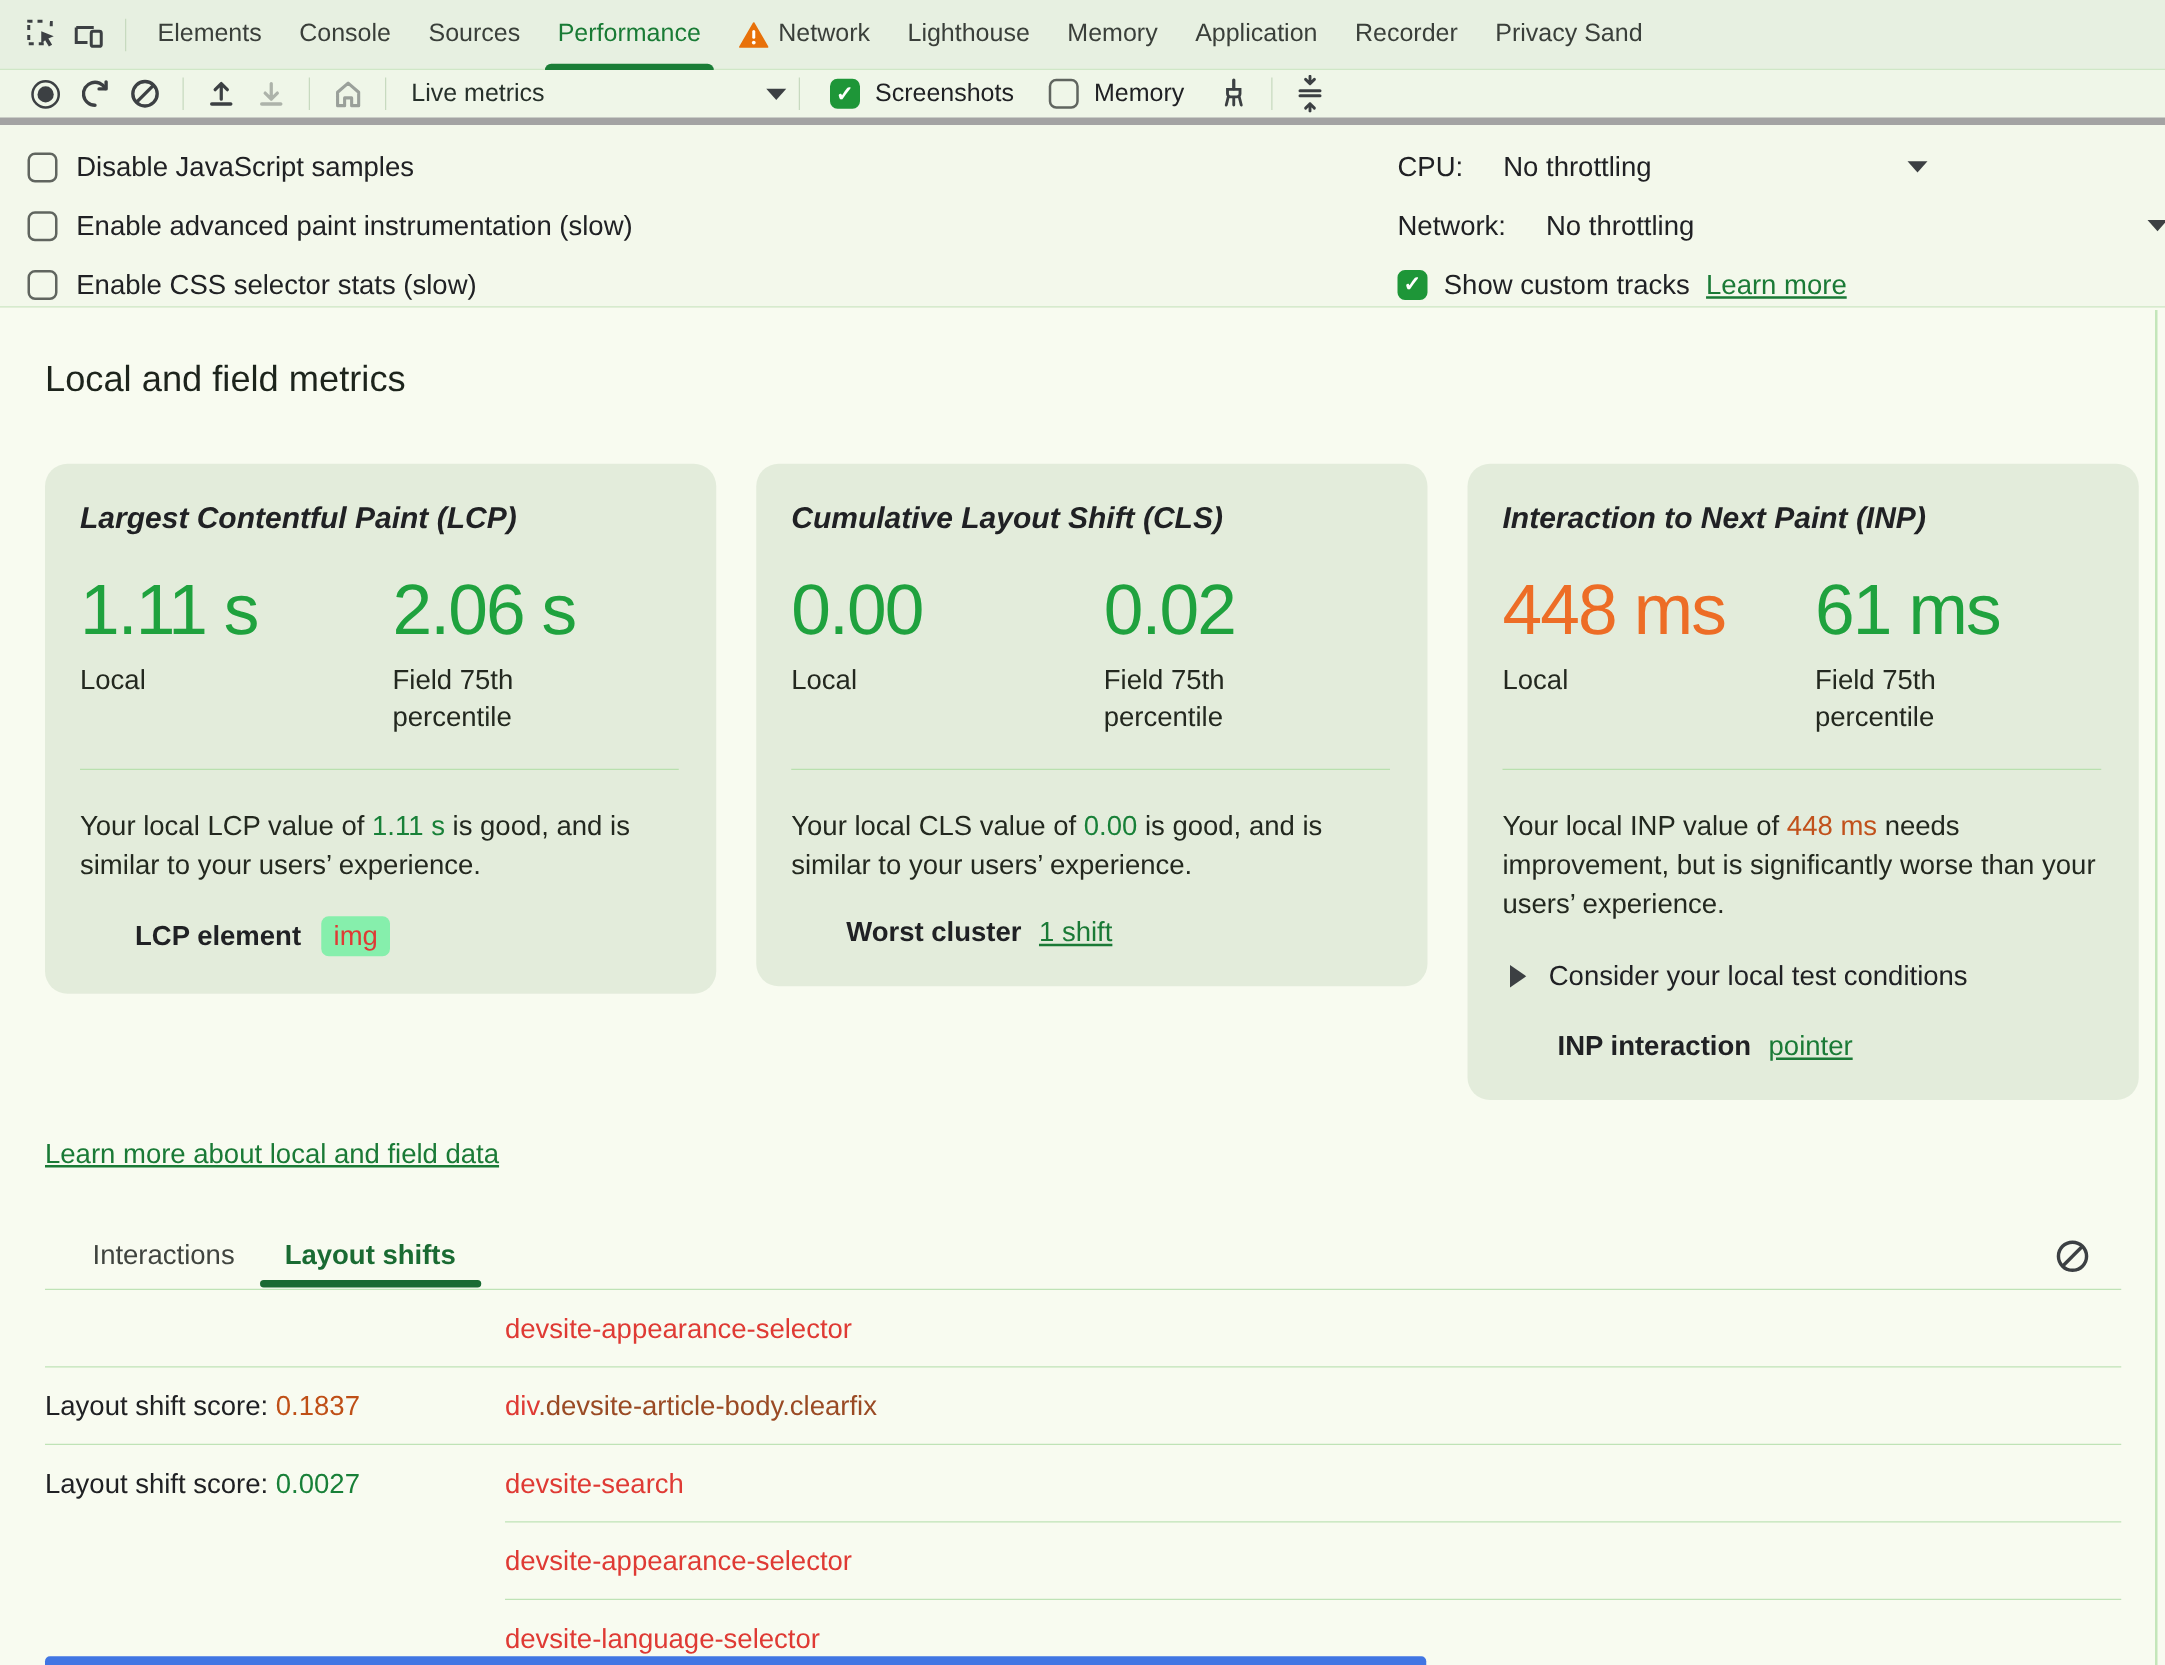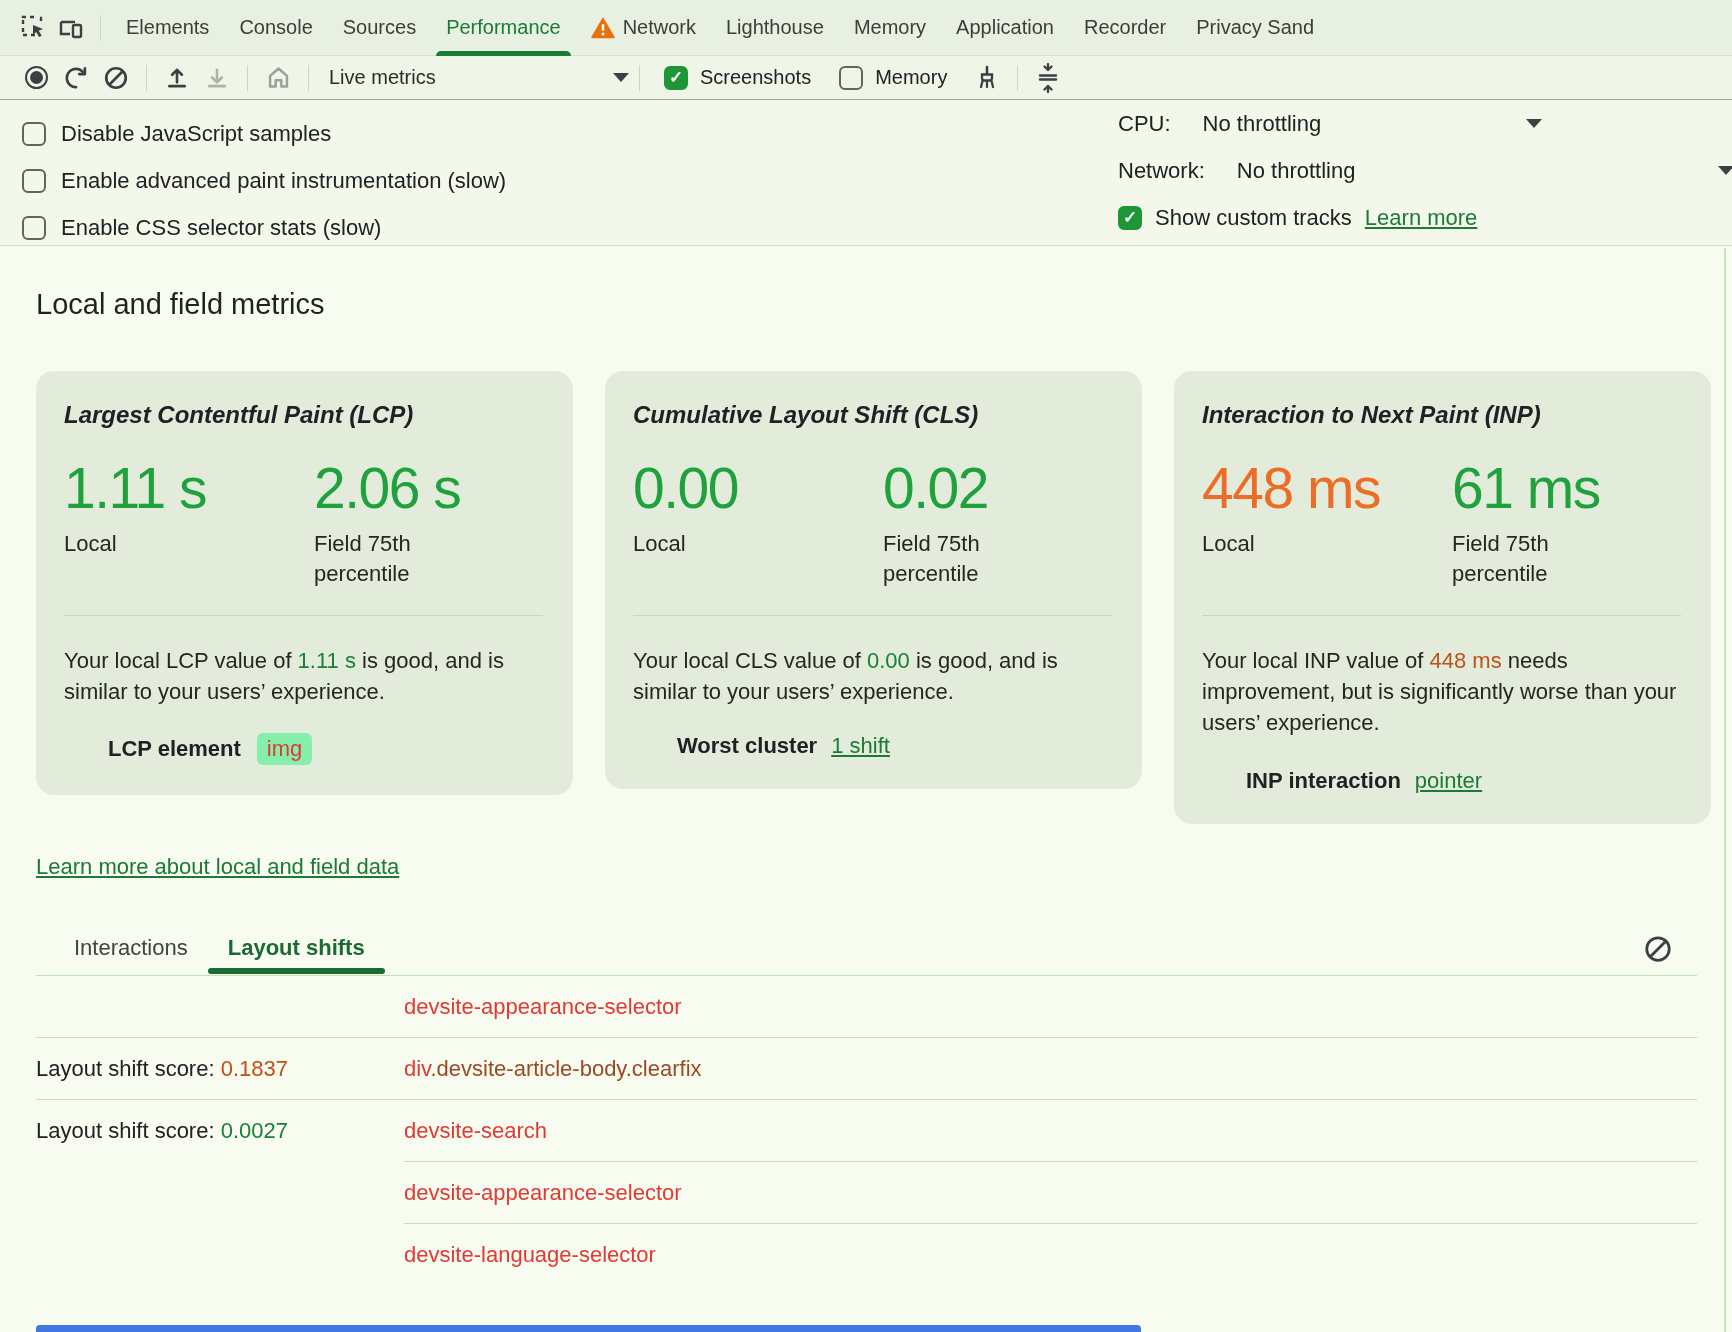--- a/index.html
+++ b/index.html
@@ -13,41 +13,41 @@
   .tabbar { height:56px; background:#e7f0e1; border-bottom:1px solid #cfe7c6;
             display:flex; align-items:center; padding-left:14px; }
   .tbtn { width:38px; height:38px; display:flex; align-items:center; justify-content:center; }
   .vsep { width:1px; height:26px; background:#c7dabf; margin:0 10px; }
   .tab { height:56px; display:flex; align-items:center; gap:8px; padding:0 15px;
          font-size:20px; color:#3a3f3a; position:relative; white-space:nowrap; }
   .tab.selected { color:#197b35; }
   .tab.selected::after { content:""; position:absolute; left:5px; right:5px; bottom:0;
          height:5px; background:#1a7d36; border-radius:5px 5px 0 0; }
   
-  .toolbar { height:44px; background:#eff6e8; border-bottom:1px solid #a3a3a3;
+  .toolbar { height:44px; background:#eff6e8; border-bottom:6px solid #a3a3a3;
              display:flex; align-items:center; padding-left:16px; }
   .tool { width:40px; height:36px; display:flex; align-items:center; justify-content:center; }
   .record-outer { width:23px; height:23px; border:2.5px solid #3c4043; border-radius:50%;
                   display:flex; align-items:center; justify-content:center; }
   .record-inner { width:13px; height:13px; background:#3c4043; border-radius:50%; }
   .select-box { display:flex; align-items:center; width:300px; margin-left:10px; }
   .select-box .lbl { font-size:20px; color:#26302a; }
   .tri-down { width:0; height:0; border-left:8px solid transparent; border-right:8px solid transparent;
               border-top:9px solid #3c4043; margin-left:auto; }
   .cb { width:24px; height:24px; border:2px solid #60655f; border-radius:6px; background:transparent;
         display:flex; align-items:center; justify-content:center; flex:none; }
   .cb.checked { background:#1e9638; border-color:#1e9638; }
   .cb .tick { color:#fff; font-size:17px; font-weight:bold; line-height:1; }
   .tb-check { display:flex; align-items:center; gap:12px; margin:0 14px; }
   .tb-check .lbl { font-size:20px; }
   
   .settings { height:146px; background:#f3f8eb; border-bottom:1px solid #cde6c4;
               position:relative; font-size:22px; padding-top:10px; }
   .set-row { display:flex; align-items:center; gap:15px; height:47px; padding-left:22px; }
-  .sel-col { position:absolute; left:1118px; top:0; width:614px; }
+  .sel-col { position:absolute; left:1118px; top:10px; width:614px; }
   .sel-row { display:flex; align-items:center; height:47px; position:relative; }
   .sel-row .val { margin-left:32px; }
   .arrow-cpu { position:absolute; left:408px; }
   .arrow-net { position:absolute; left:600px; }
   .tri-sm { width:0; height:0; border-left:8px solid transparent; border-right:8px solid transparent;
             border-top:9px solid #3c4043; }
   .link { color:#1a7a36; text-decoration:underline; cursor:pointer; }
   .sct-row { display:flex; align-items:center; gap:13px; height:47px; }
   
   .content { padding:0 0 0 36px; position:relative; }
@@ -327,20 +327,24 @@
           <div class="vnum vorange">448 ms</div>
           <div class="vlabel">Local</div>
         </div>
         <div>
           <div class="vnum vgreen">61 ms</div>
           <div class="vlabel">Field 75th percentile</div>
         </div>
       </div>
       <div class="card-div"></div>
       <p class="desc"><span>Your local INP value of </span><span class="inorange">448 ms</span><span> needs improvement, but is significantly worse than your users’ experience.</span></p>
+      <div class="disclosure">
+        <span class="tri-right"></span>
+        <span>Consider your local test conditions</span>
+      </div>
       <div class="foot" style="margin-top:30px">
         <span class="flabel">INP interaction</span>
         <a class="link">pointer</a>
       </div>
     </section>
   </div>
 
   <a class="link learn-more">Learn more about local and field data</a>
 
   

